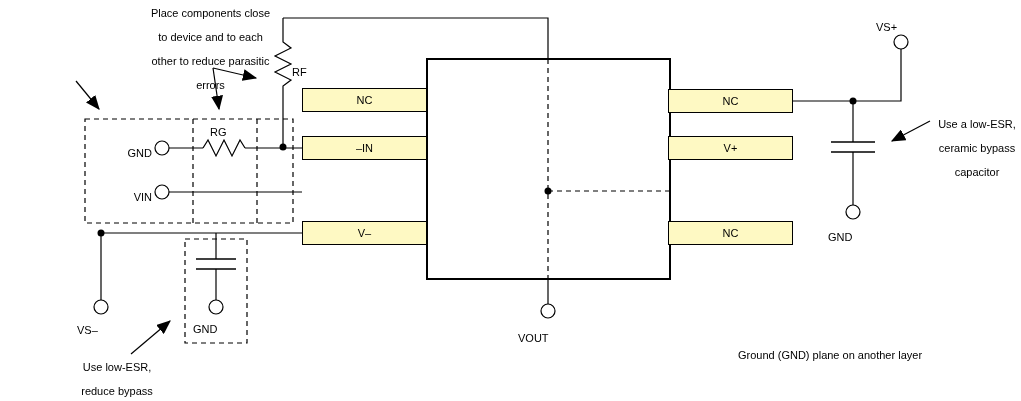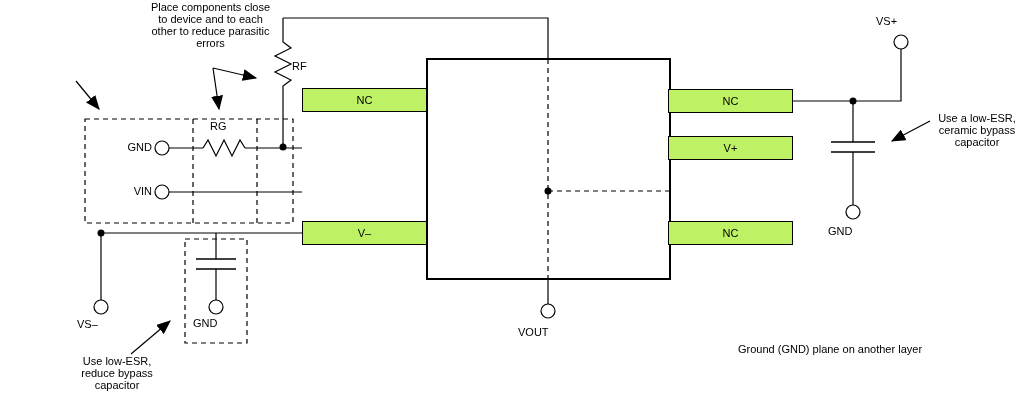--- a/index.html
+++ b/index.html
@@ -2,27 +2,27 @@
 <html><head>
 <meta charset="utf-8">
 <style>
   html,body{margin:0;padding:0;background:#fff;}
   .canvas{
     position:relative;width:1021px;height:401px;background:#fff;
     font-family:"Liberation Sans","DejaVu Sans",sans-serif;
     color:#000;overflow:hidden;
   }
   .canvas svg{position:absolute;left:0;top:0;}
-  .lbl{position:absolute;font-size:11px;line-height:12px;}
+  .lbl{position:absolute;font-size:11px;line-height:24px;}
   .note{white-space:pre-line;text-align:center;}
   .ctr{text-align:left;}
   .rgt{text-align:right;}
   .pin{
     position:absolute;width:125px;height:24px;box-sizing:border-box;
-    border:1px solid #000;background:#bef264;
+    border:1px solid #000;background:#fef9c3;
     display:flex;align-items:center;justify-content:center;
     font-size:11px;
   }
 </style>
 </head>
 <body>
 
 <div class="canvas">
 
   <svg width="1021" height="401" viewBox="0 0 1021 401" fill="none" stroke="#000" stroke-width="1.2">
@@ -96,20 +96,21 @@
 
     <g fill="#000" stroke="none">
       <circle cx="283" cy="147" r="3.5"></circle>
       <circle cx="101" cy="233" r="3.5"></circle>
       <circle cx="548" cy="191" r="3.5"></circle>
       <circle cx="853" cy="101" r="3.5"></circle>
     </g>
   </svg>
 
   <div class="pin" style="left:302px;top:88px">NC</div>
+  <div class="pin" style="left:302px;top:136px">–IN</div>
   <div class="pin" style="left:302px;top:221px">V–</div>
   <div class="pin" style="left:668px;top:89px">NC</div>
   <div class="pin" style="left:668px;top:136px">V+</div>
   <div class="pin" style="left:668px;top:221px">NC</div>
 
   <div class="lbl note" style="left:138px;top:1px;width:145px">Place components close
 to device and to each
 other to reduce parasitic
 errors</div>
   <div class="lbl note" style="left:50px;top:355px;width:134px">Use low-ESR,

